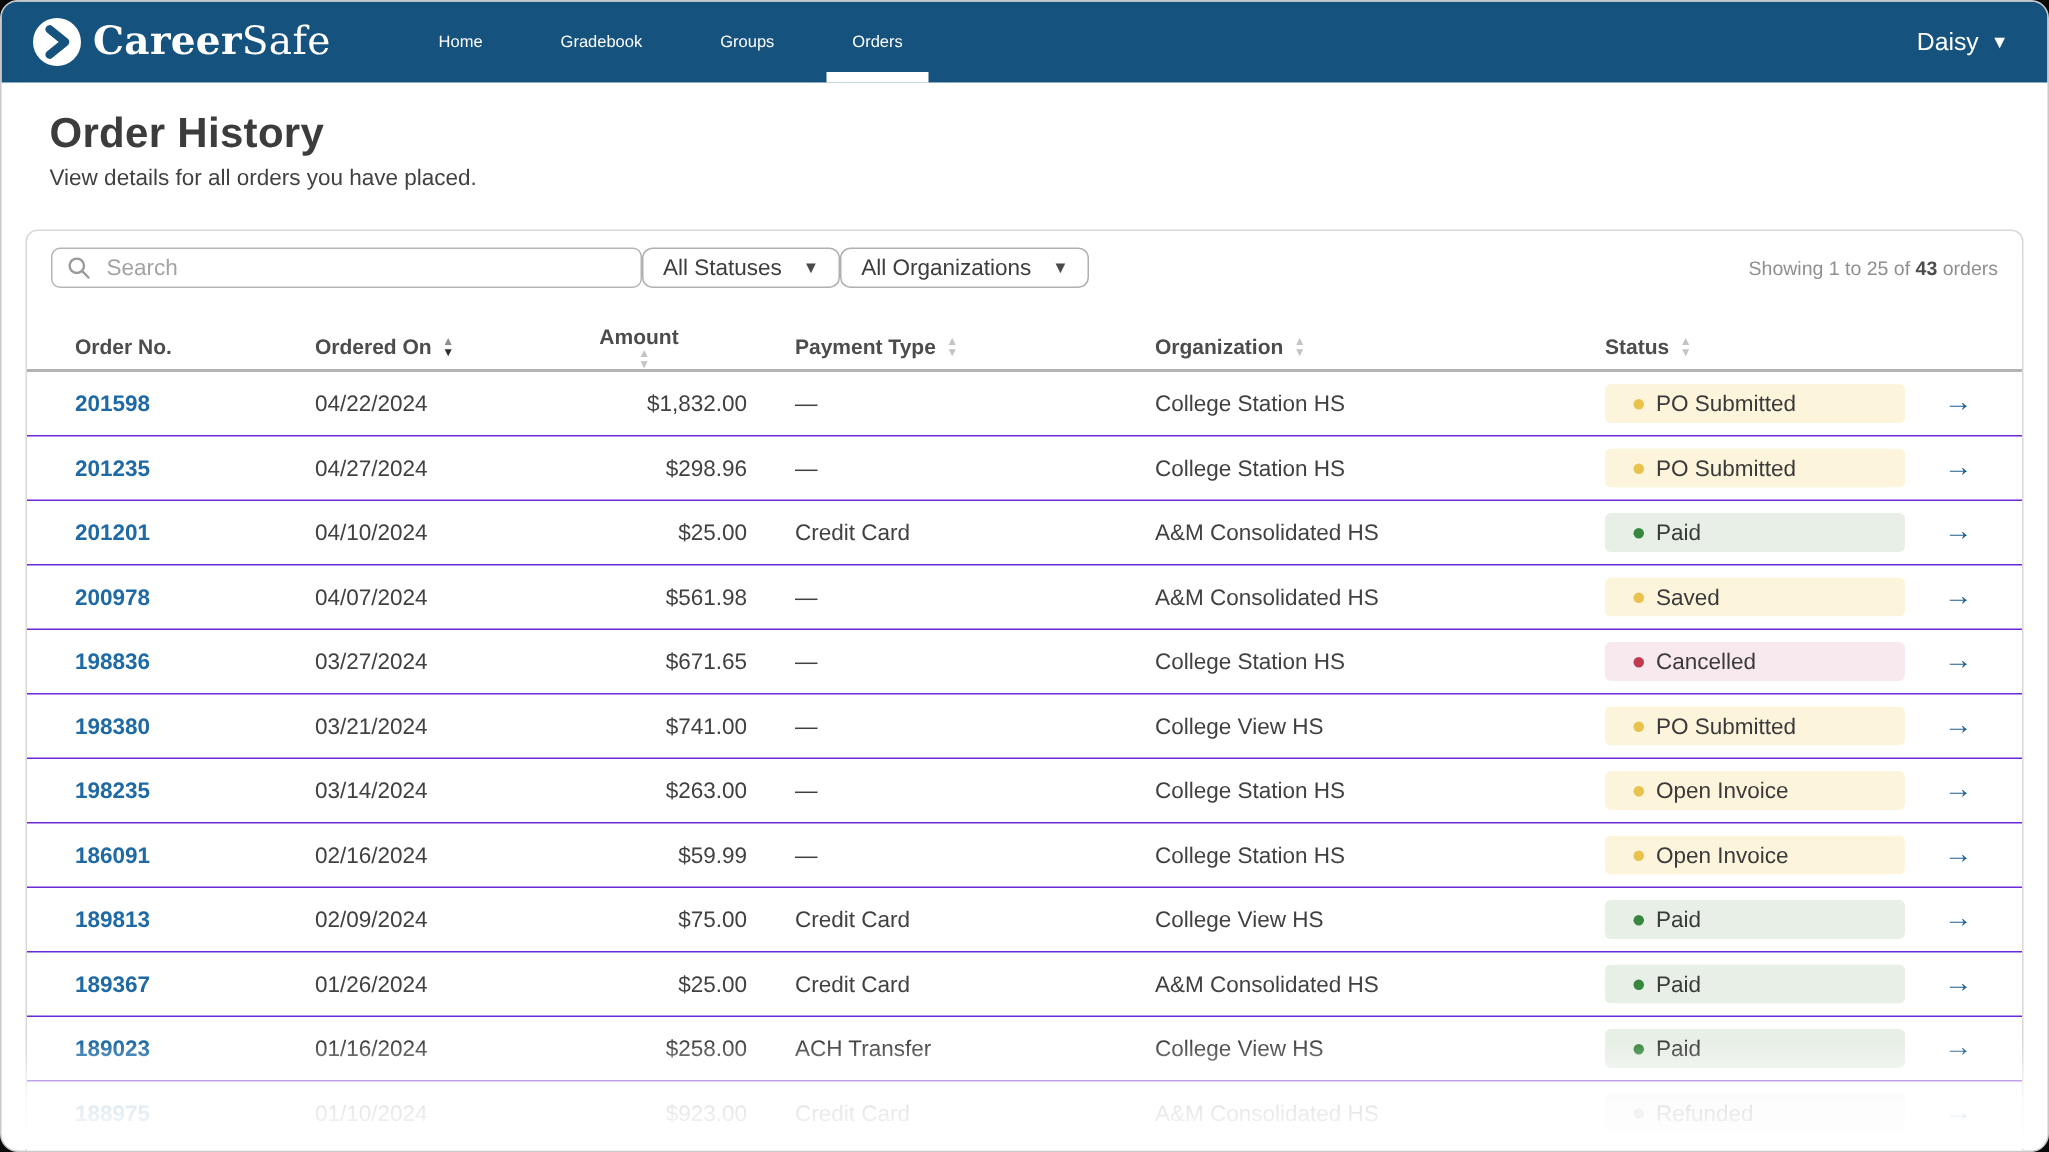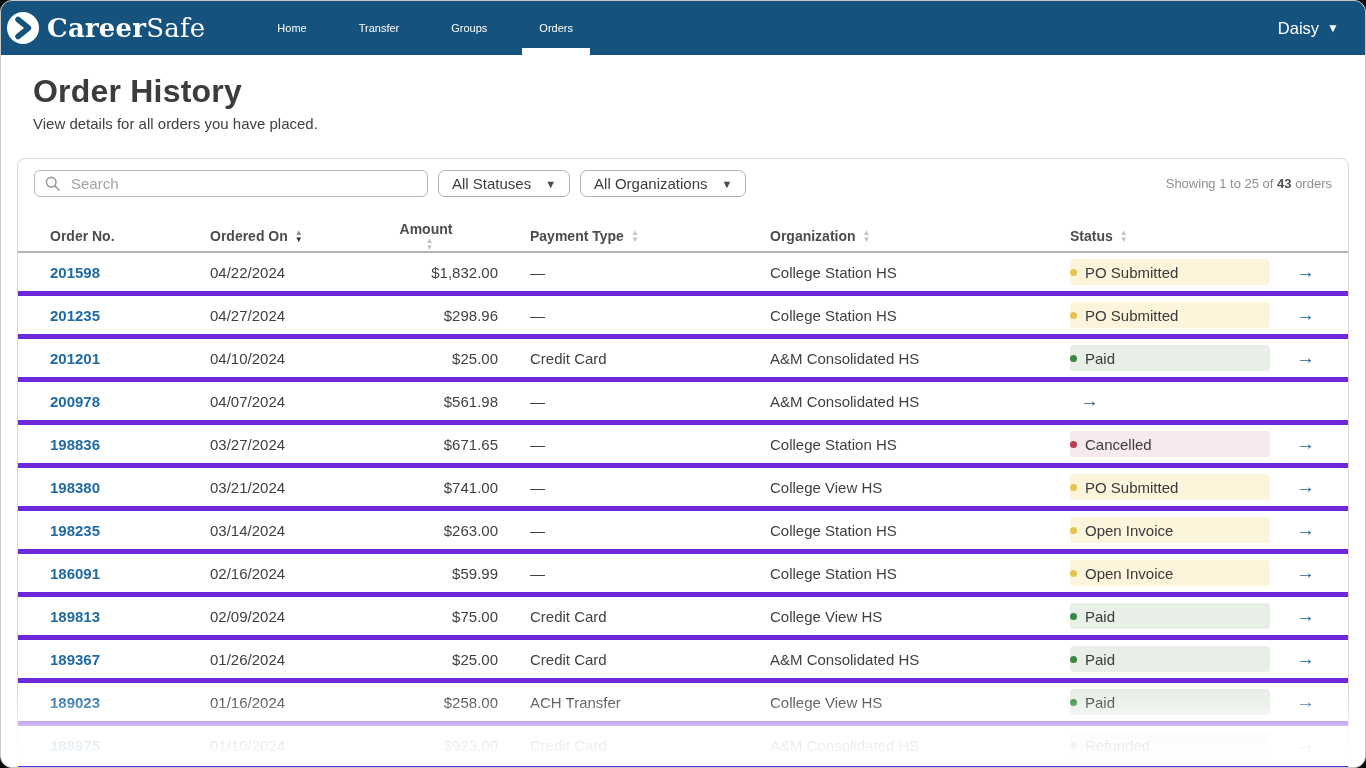--- a/index.html
+++ b/index.html
@@ -4,56 +4,56 @@
 <style>
   * { box-sizing: border-box; margin: 0; padding: 0; }
   html,body { width:1366px; height:768px; background:#0a0a0a; font-family:"Liberation Sans","DejaVu Sans",sans-serif; }
   .window {
     position:relative; width:1366px; height:768px; background:#fff;
     border-radius:12px; border:1px solid #c9c9c9; overflow:hidden;
   }
   
   .navbar {
     height:54px; background:var(--navbar-bg,#15527e);
-    display:flex; align-items:center; padding-left:5px;
+    display:flex; align-items:center; padding-left:20px;
   }
   .brand { display:flex; align-items:center; gap:7px; cursor:pointer; }
   .brand-icon { width:34px; height:34px; display:block; }
   .brand-text { color:#fff; font-family:"DejaVu Serif","Liberation Serif",serif; font-size:26px; letter-spacing:.2px; }
   .brand-text b { font-weight:700; }
   .brand-text span { font-weight:400; }
   .nav-items { display:flex; margin-left:46px; height:54px; }
   .nav-item {
     position:relative; color:#fff; font-size:11px; font-weight:500;
     display:flex; align-items:center; padding:0 26px; cursor:pointer; height:54px;
   }
   .nav-item.active::after {
     content:""; position:absolute; left:9px; right:9px; bottom:0; height:7px; background:#fff;
   }
   .user-menu { margin-left:auto; padding-right:26px; color:#fff; font-size:16.5px; display:flex; align-items:center; gap:8px; cursor:pointer; }
   .user-caret { font-size:12px; }
 
   
   main { padding:0 16px; }
-  h1 { font-size:32px; font-weight:700; color:#3c3c3c; margin:18px 16px 0; letter-spacing:.2px; }
+  h1 { font-size:28px; font-weight:700; color:#3c3c3c; margin:18px 16px 0; letter-spacing:.2px; }
   .subtitle { font-size:15px; color:#414141; margin:5px 16px 26px; }
 
   
   .card { border:1px solid #d8d8d8; border-radius:8px; background:#fff; height:660px; }
   .filter-bar { display:flex; align-items:center; padding:11px 16px 0; }
   .search-box { position:relative; width:394px; }
   .search-box input {
     width:100%; height:27px; border:1px solid #b5b5b5; border-radius:6px;
     padding:0 10px 0 36px; font-size:15px; color:#3d3d3d; outline:none;
     font-family:"Liberation Sans","DejaVu Sans",sans-serif;
   }
   .search-box input::placeholder { color:#a3a3a3; }
   .search-icon { position:absolute; left:11px; top:6px; width:15px; height:15px; }
   .dropdown {
-    margin-left:10px; height:27px; border:1px solid #b0b0b0; border-radius:7px; background:#fff;
+    height:27px; border:1px solid #b0b0b0; border-radius:7px; background:#fff;
     display:flex; align-items:center; padding:0 13px; font-size:15px; color:#3d3d3d;
     cursor:pointer; font-family:"Liberation Sans","DejaVu Sans",sans-serif; gap:14px;
   }
   .dd-caret { font-size:11px; color:#4a4a4a; }
   .results-summary { margin-left:auto; font-size:13px; color:#8f8f8f; }
   .results-summary b { color:#4d4d4d; font-weight:700; }
 
   
   .table { margin-top:24px; }
   .thead, .trow {
@@ -65,33 +65,33 @@
   .th { display:flex; align-items:center; font-size:14px; font-weight:700; color:#4c4c4c; }
   .th-0,.th-1 { padding-left:16px; }
   .th-2 { justify-content:flex-end;flex-direction:column; }
   .th-3 { padding-left:32px; }
   .th-4,.th-5 { padding-left:16px; }
   .sort { display:inline-flex; flex-direction:column; margin-left:7px; }
   .sort i { font-style:normal; font-size:8px; line-height:7px; color:#c4c4c4; }
   .sort.sorted .u { color:#8f8f8f; }
   .sort.sorted .d { color:#2e2e2e; }
 
-  .trow { height:43px; border-bottom:5px solid #6d28d9; font-size:15px; color:#414141; }
+  .trow { height:43px; border-bottom:1px solid #6d28d9; font-size:15px; color:#414141; }
   .cell { overflow:hidden; white-space:nowrap; }
   .c0 { padding-left:16px; }
   .c1 { padding-left:16px; }
   .c2 { text-align:right; }
   .c3 { padding-left:32px; }
   .c4 { padding-left:16px; }
   .c5 { padding-left:16px; }
   .c6 { padding-left:26px; }
   .order-link { color:var(--link-blue,#1f6aa5); font-weight:600; text-decoration:none; cursor:pointer; }
   .badge {
     display:inline-flex; align-items:center; gap:8px; width:200px; height:26px;
-    border-radius:4px; padding:0 0; font-size:15px; color:#3a3a3a;
+    border-radius:4px; padding:0 19px; font-size:15px; color:#3a3a3a;
   }
   .badge .dot { width:7px; height:7px; border-radius:50%; flex:0 0 auto; }
   .badge.warning { background:var(--warning-bg,#fdf4dc); } .badge.warning .dot { background:var(--warning-dot,#e9c24d); }
   .badge.success { background:var(--success-bg,#e7efe6); } .badge.success .dot { background:var(--success-dot,#38873f); }
   .badge.danger  { background:var(--danger-bg,#f7e9ed); }  .badge.danger .dot  { background:var(--danger-dot,#bf3a4c); }
   .badge.neutral { background:var(--neutral-bg,#ebebeb); } .badge.neutral .dot { background:var(--neutral-dot,#8f8f8f); }
   .arrow { color:var(--arrow-blue,#1f5e90); font-size:19px; font-weight:700; cursor:pointer; }
 
   .fade-overlay {
     position:absolute; left:1px; right:1px; bottom:1px; height:72px; z-index:5; pointer-events:none;
@@ -107,21 +107,21 @@
   <header class="navbar">
     <div class="brand">
       <svg class="brand-icon" viewBox="0 0 34 34">
         <circle cx="17" cy="17" r="16" fill="#ffffff"></circle>
         <path d="M12 8.5 L22.5 17 L12 25.5" fill="none" stroke="#15527e" stroke-width="5.5" stroke-linecap="round" stroke-linejoin="round"></path>
       </svg>
       <span class="brand-text"><b>Career</b><span>Safe</span></span>
     </div>
     <nav class="nav-items">
         <div class="nav-item">Home</div>
-        <div class="nav-item">Transfer</div>
+        <div class="nav-item">Gradebook</div>
         <div class="nav-item">Groups</div>
         <div class="nav-item active">Orders</div>
       </nav>
     <div class="user-menu">
       <span>Daisy</span>
       <span class="user-caret">▼</span>
     </div>
   </header>
 
   <main>
@@ -228,20 +228,24 @@
                   <span class="blabel">Paid</span>
                 </span></div>
               <div class="cell c6"><span class="arrow">→</span></div>
             </div>
             <div class="trow">
               <div class="cell c0"><a class="order-link" href="#">200978</a></div>
               <div class="cell c1">04/07/2024</div>
               <div class="cell c2">$561.98</div>
               <div class="cell c3">—</div>
               <div class="cell c4">A&amp;M Consolidated HS</div>
+              <div class="cell c5"><span class="badge warning">
+                  <span class="dot"></span>
+                  <span class="blabel">Saved</span>
+                </span></div>
               <div class="cell c6"><span class="arrow">→</span></div>
             </div>
             <div class="trow">
               <div class="cell c0"><a class="order-link" href="#">198836</a></div>
               <div class="cell c1">03/27/2024</div>
               <div class="cell c2">$671.65</div>
               <div class="cell c3">—</div>
               <div class="cell c4">College Station HS</div>
               <div class="cell c5"><span class="badge danger">
                   <span class="dot"></span>

